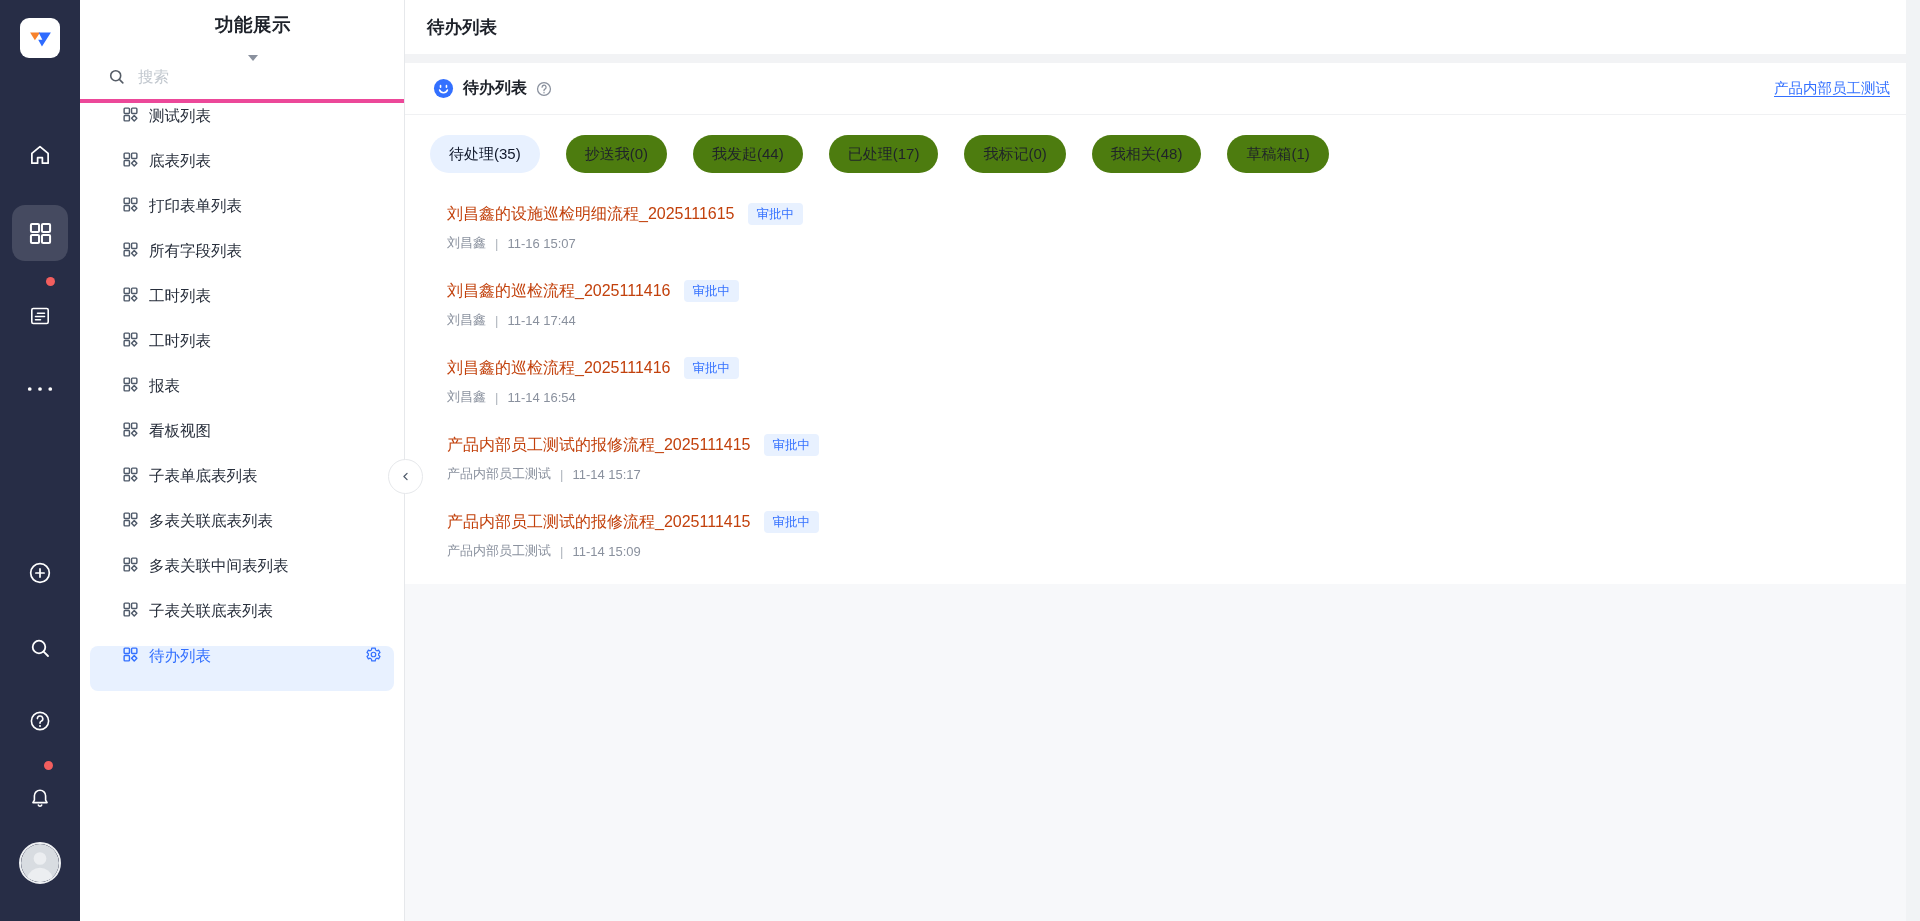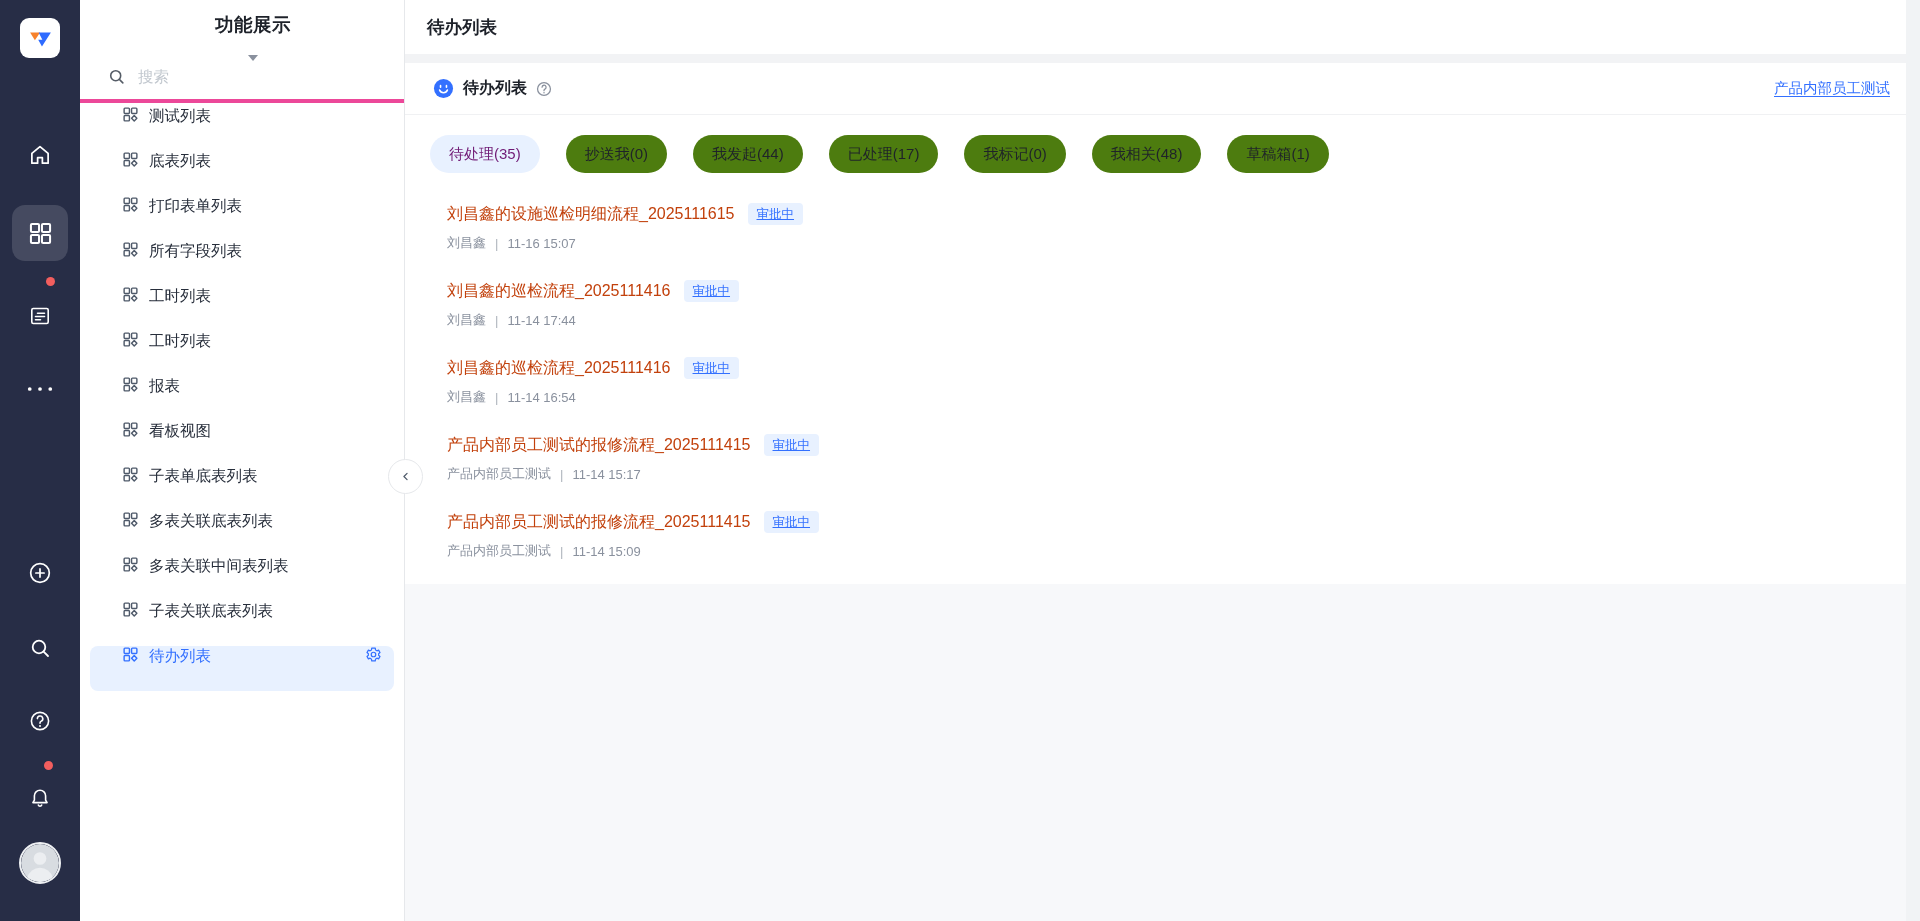--- a/index.html
+++ b/index.html
@@ -53,27 +53,27 @@
   .card-header { height:52px; display:flex; align-items:center; padding:0 30px 0 28px; border-bottom:1px solid #f0f1f3; }
   .card-title { font-size:16px; font-weight:bold; color:#1d2129; margin:0 8px 0 9px; }
   .help-icon { display:flex; color:#8a919e; cursor:pointer; }
   .ext-link { margin-left:auto; font-size:14.5px; color:#3370ff; text-decoration:underline;
               text-underline-offset:3px; cursor:pointer; }
 
   .tabs { display:flex; gap:26px; padding:20px 0 0 25px; }
   .tab { height:38px; border-radius:19px; padding:0 19px; font-size:15px; border:none; background:#4d7c0f;
          color:#1f2329; display:flex; align-items:center; cursor:pointer;
          font-family:"Liberation Sans","DejaVu Sans",sans-serif; }
-  .tab.active { background:#e8f1ff; color:#701a75; }
+  .tab.active { background:#e8f1ff; color:#0f172a; }
 
   .tasks { padding:30px 0 0 42px; }
   .task { margin-bottom:28px; cursor:pointer; }
   .task-title-row { display:flex; align-items:center; gap:13px; height:22px; }
   .task-title { font-size:16px; color:#c2410c; }
-  .badge { font-size:12.5px; color:#3370ff; background:#e8f1ff; border-radius:4px; padding:3px 9px; line-height:1.35;text-decoration:underline; }
+  .badge { font-size:12.5px; color:#3370ff; background:#e8f1ff; border-radius:4px; padding:3px 9px; line-height:1.35; }
   .task-meta { margin-top:9px; font-size:13px; color:#8a919e; display:flex; gap:9px; align-items:center; }
   .task-meta .sep { color:#aeb4bc; }
 </style>
 </head>
 <body>
 
 <nav class="rail">
   <div class="logo">
     <svg viewBox="0 0 26 26" width="27" height="27">
       <path d="M3 7.2 L12.6 7.2 L7.6 14.6 Z" fill="#f7822c"></path>

